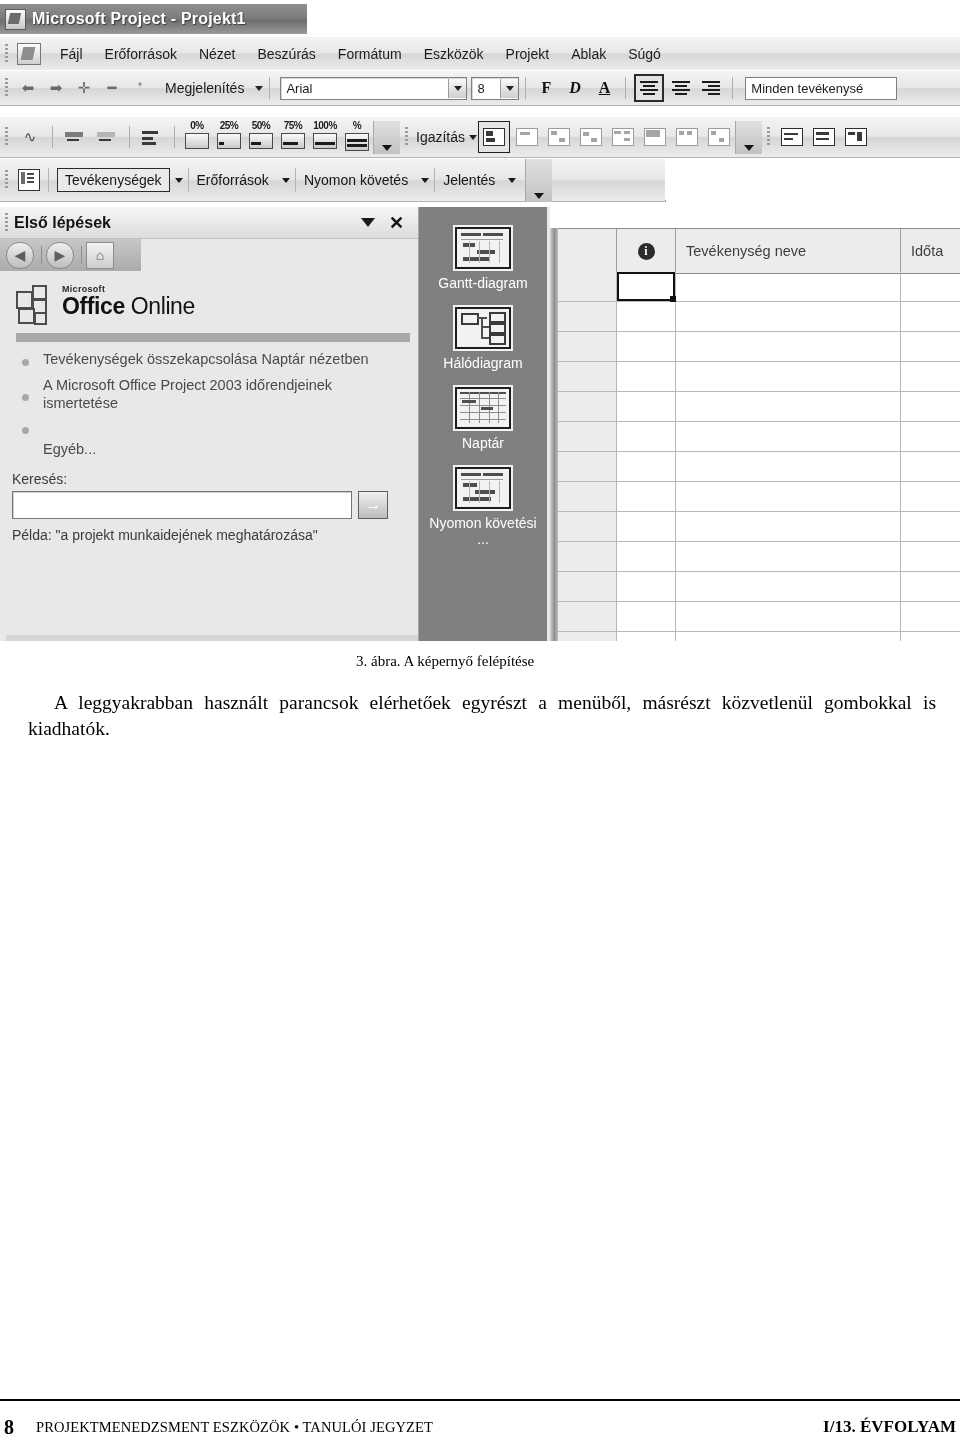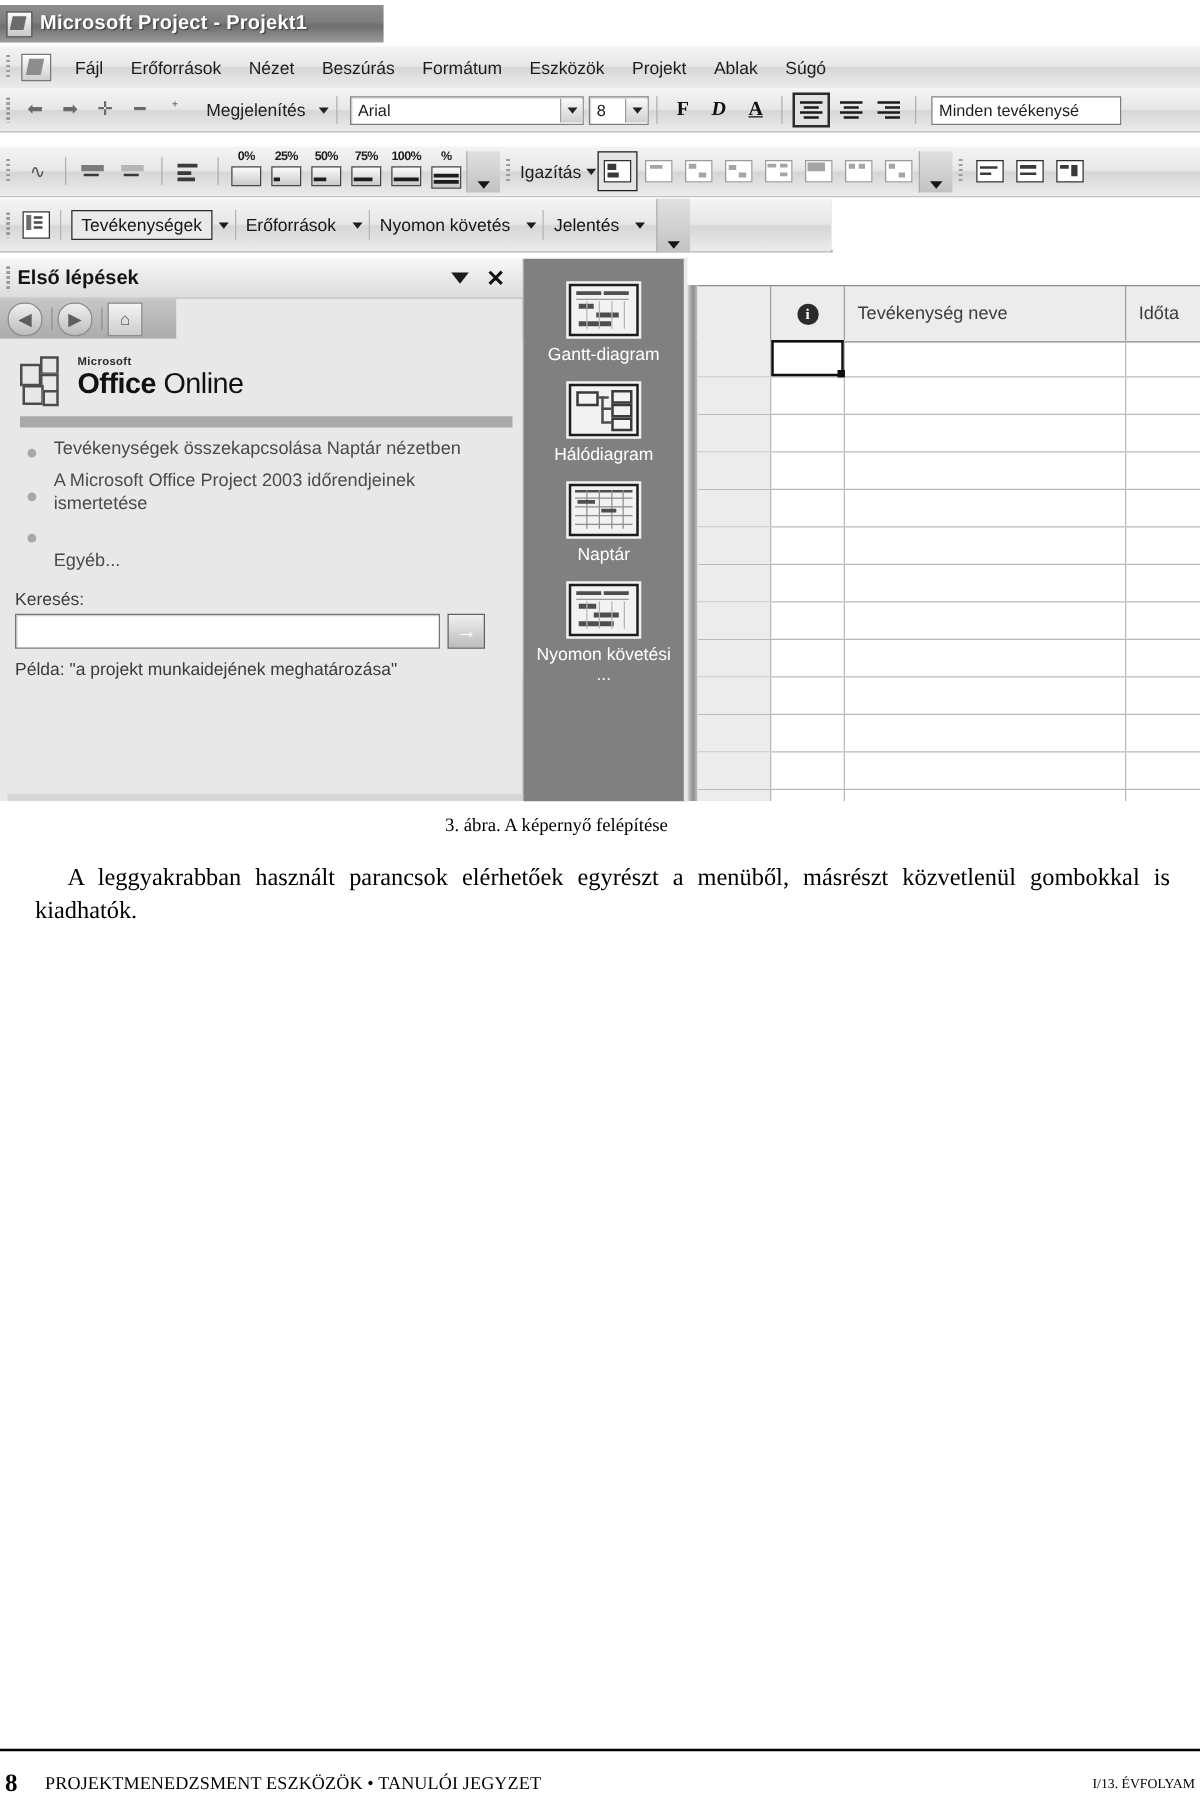--- a/index.html
+++ b/index.html
@@ -252,21 +252,21 @@
     position:absolute;left:0;top:1399px;width:960px;height:2px;background:#000;
   }
   .footer{
     position:absolute;left:0;top:1414px;width:960px;height:26px;
     display:flex;align-items:center;
     font-family:"Liberation Serif",serif;
   }
   .pgnum{font-size:20px;font-weight:bold;color:#000;margin-left:4px;margin-right:22px;}
   .foot-left{font-size:14.5px;color:#000;letter-spacing:.1px;white-space:nowrap;}
   .foot-spacer{flex:1;}
-  .foot-right{font-size:11px;color:#000;white-space:nowrap;margin-right:4px;}
+  .foot-right{font-size:17px;color:#000;white-space:nowrap;margin-right:4px;font-weight:bold;}
 </style>
 </head>
 <body>
 
 <div class="figure">
 
   <div class="titlebar">
     <span class="winicon"></span>
     <span class="wintitle">Microsoft Project - Projekt1</span>
   </div>

